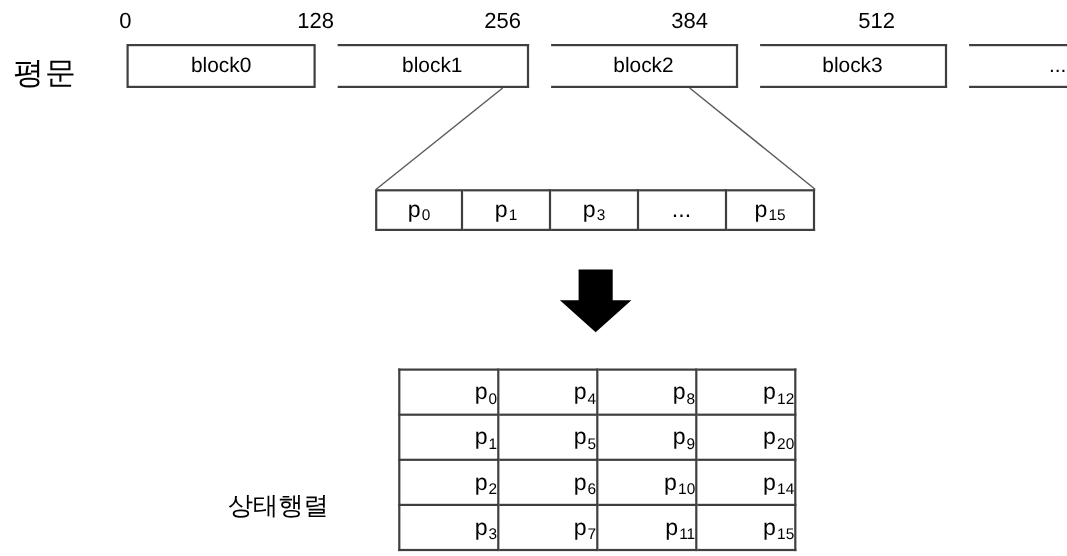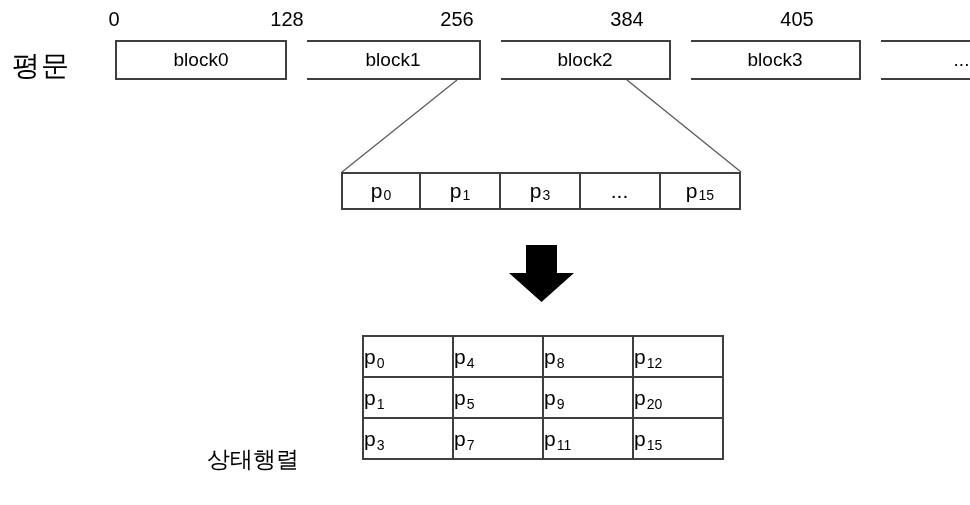--- a/index.html
+++ b/index.html
@@ -79,21 +79,21 @@
   .matrix {
     position: absolute;
     left: 362px;
     top: 335px;
     border-collapse: collapse;
   }
   .matrix td {
     width: 90px;
     height: 41px;
     border: 2px solid var(--border);
-    text-align: left;
+    text-align: right;
     vertical-align: middle;
     font-size: 21px;
   }
   .matrix-label {
     position: absolute;
     left: 133px;
     top: 387px;
     width: 240px;
     text-align: center;
     font-size: 23px;
@@ -106,21 +106,21 @@
 
 <div class="canvas">
 
   <div class="plaintext-label">평문</div>
 
   <div>
     <span class="tick" style="left:114px">0</span>
     <span class="tick" style="left:287px">128</span>
     <span class="tick" style="left:457px">256</span>
     <span class="tick" style="left:627px">384</span>
-    <span class="tick" style="left:797px">405</span>
+    <span class="tick" style="left:797px">512</span>
   </div>
 
   <div class="block-row">
     <div class="bcell" style="width:172px">block0</div>
     <div class="bcell" style="width:174px">block1</div>
     <div class="bcell" style="width:170px">block2</div>
     <div class="bcell" style="width:170px">block3</div>
     <div class="bcell" style="width:163px">...</div>
   </div>
 
@@ -166,20 +166,26 @@
       <td><span>p</span><span class="msub">8</span></td>
       <td><span>p</span><span class="msub">12</span></td>
     </tr>
     <tr>
       <td><span>p</span><span class="msub">1</span></td>
       <td><span>p</span><span class="msub">5</span></td>
       <td><span>p</span><span class="msub">9</span></td>
       <td><span>p</span><span class="msub">20</span></td>
     </tr>
     <tr>
+      <td><span>p</span><span class="msub">2</span></td>
+      <td><span>p</span><span class="msub">6</span></td>
+      <td><span>p</span><span class="msub">10</span></td>
+      <td><span>p</span><span class="msub">14</span></td>
+    </tr>
+    <tr>
       <td><span>p</span><span class="msub">3</span></td>
       <td><span>p</span><span class="msub">7</span></td>
       <td><span>p</span><span class="msub">11</span></td>
       <td><span>p</span><span class="msub">15</span></td>
     </tr>
   </tbody>
     </table>
 
 </div>
 

